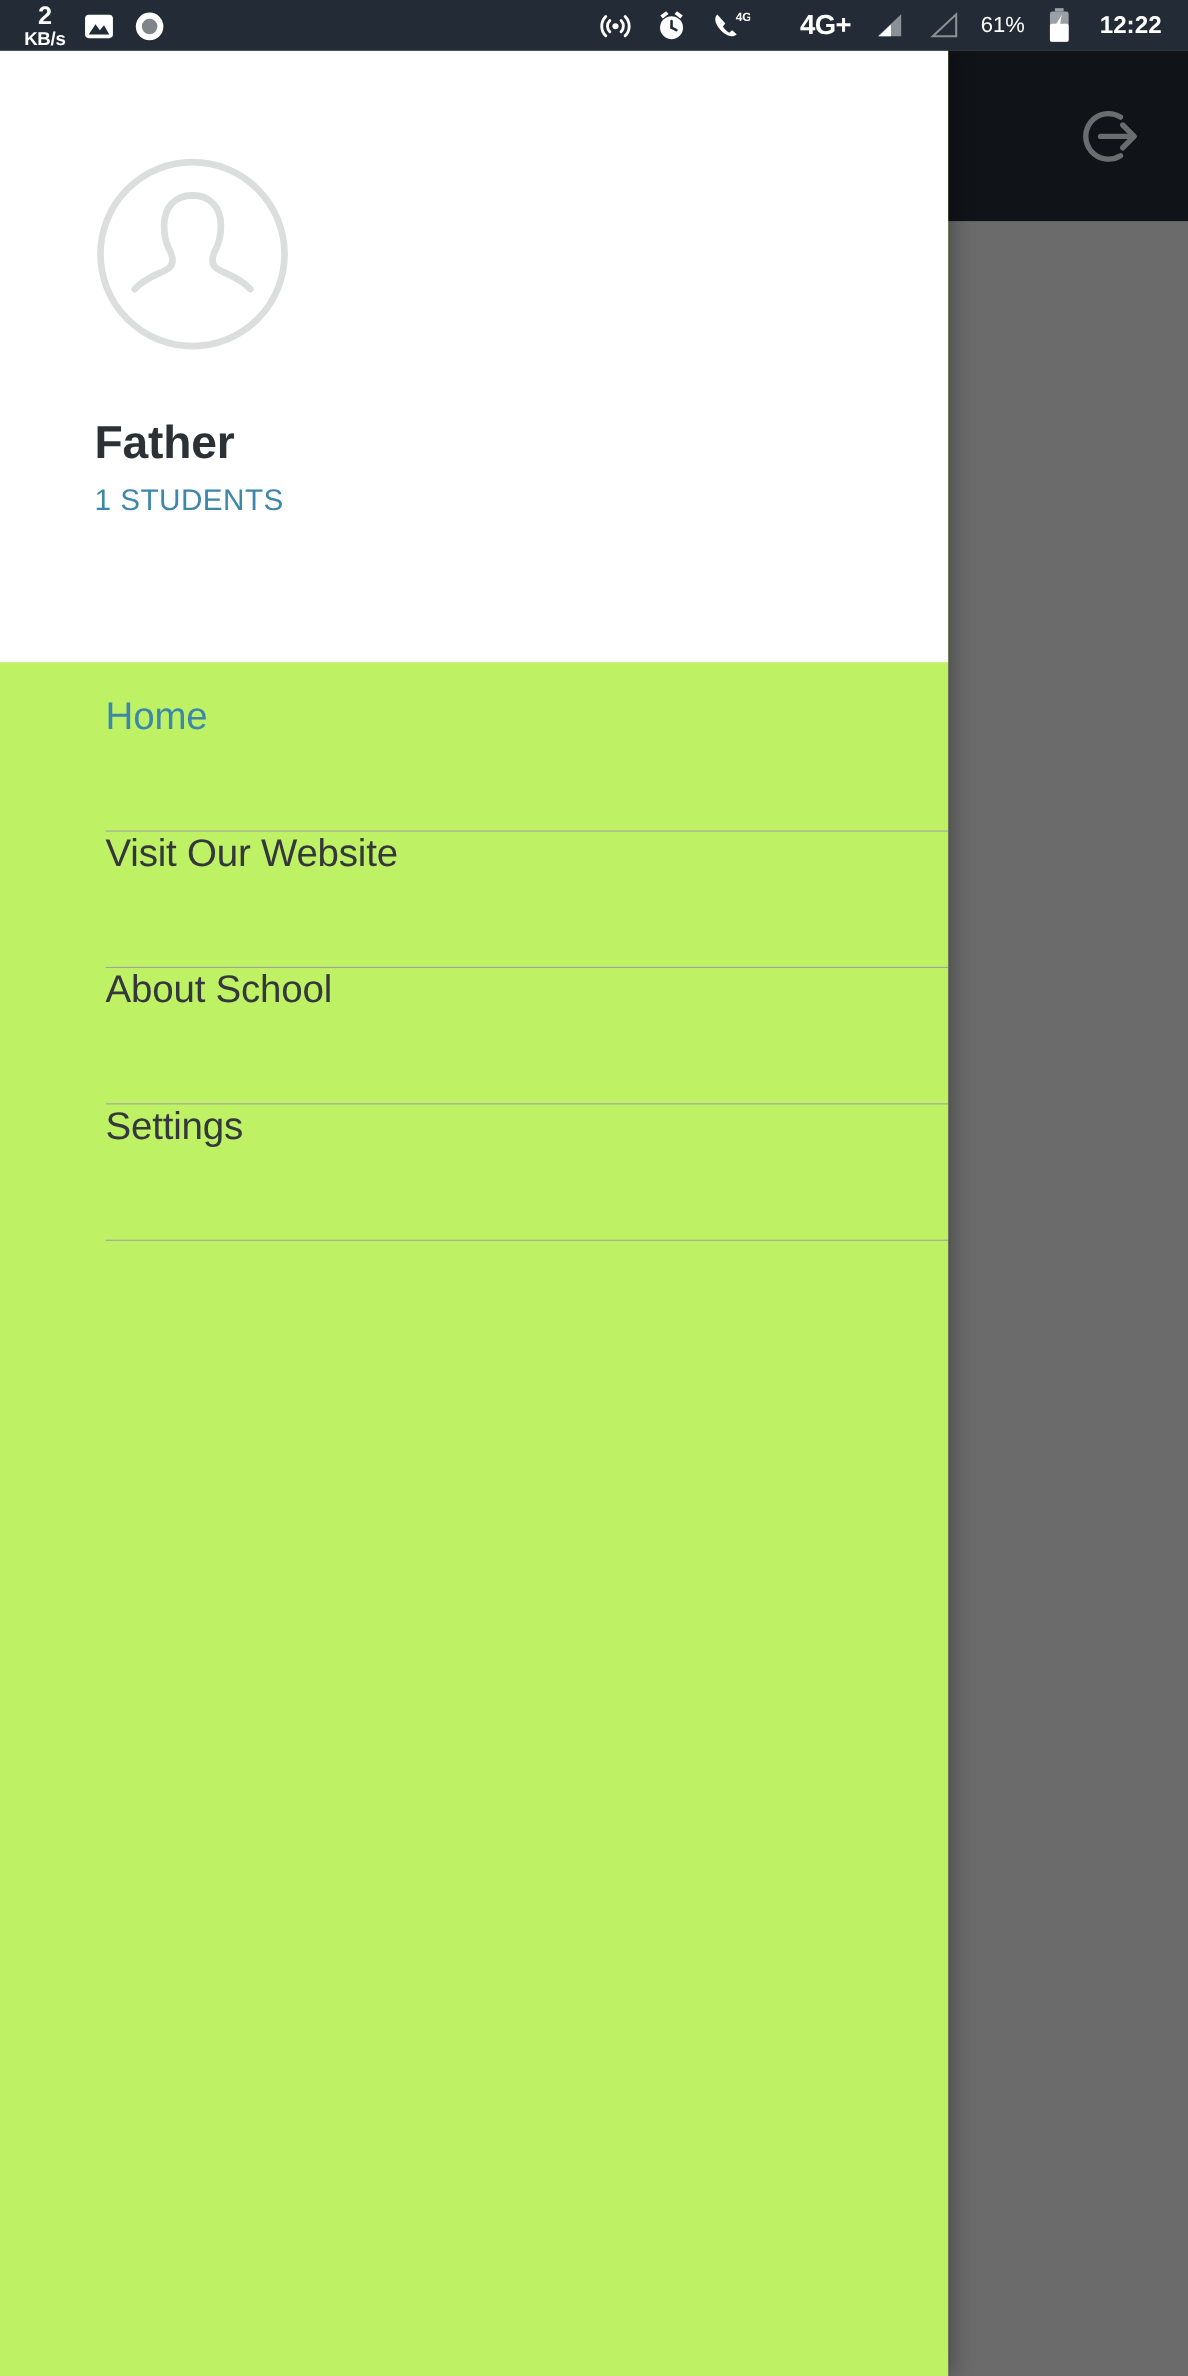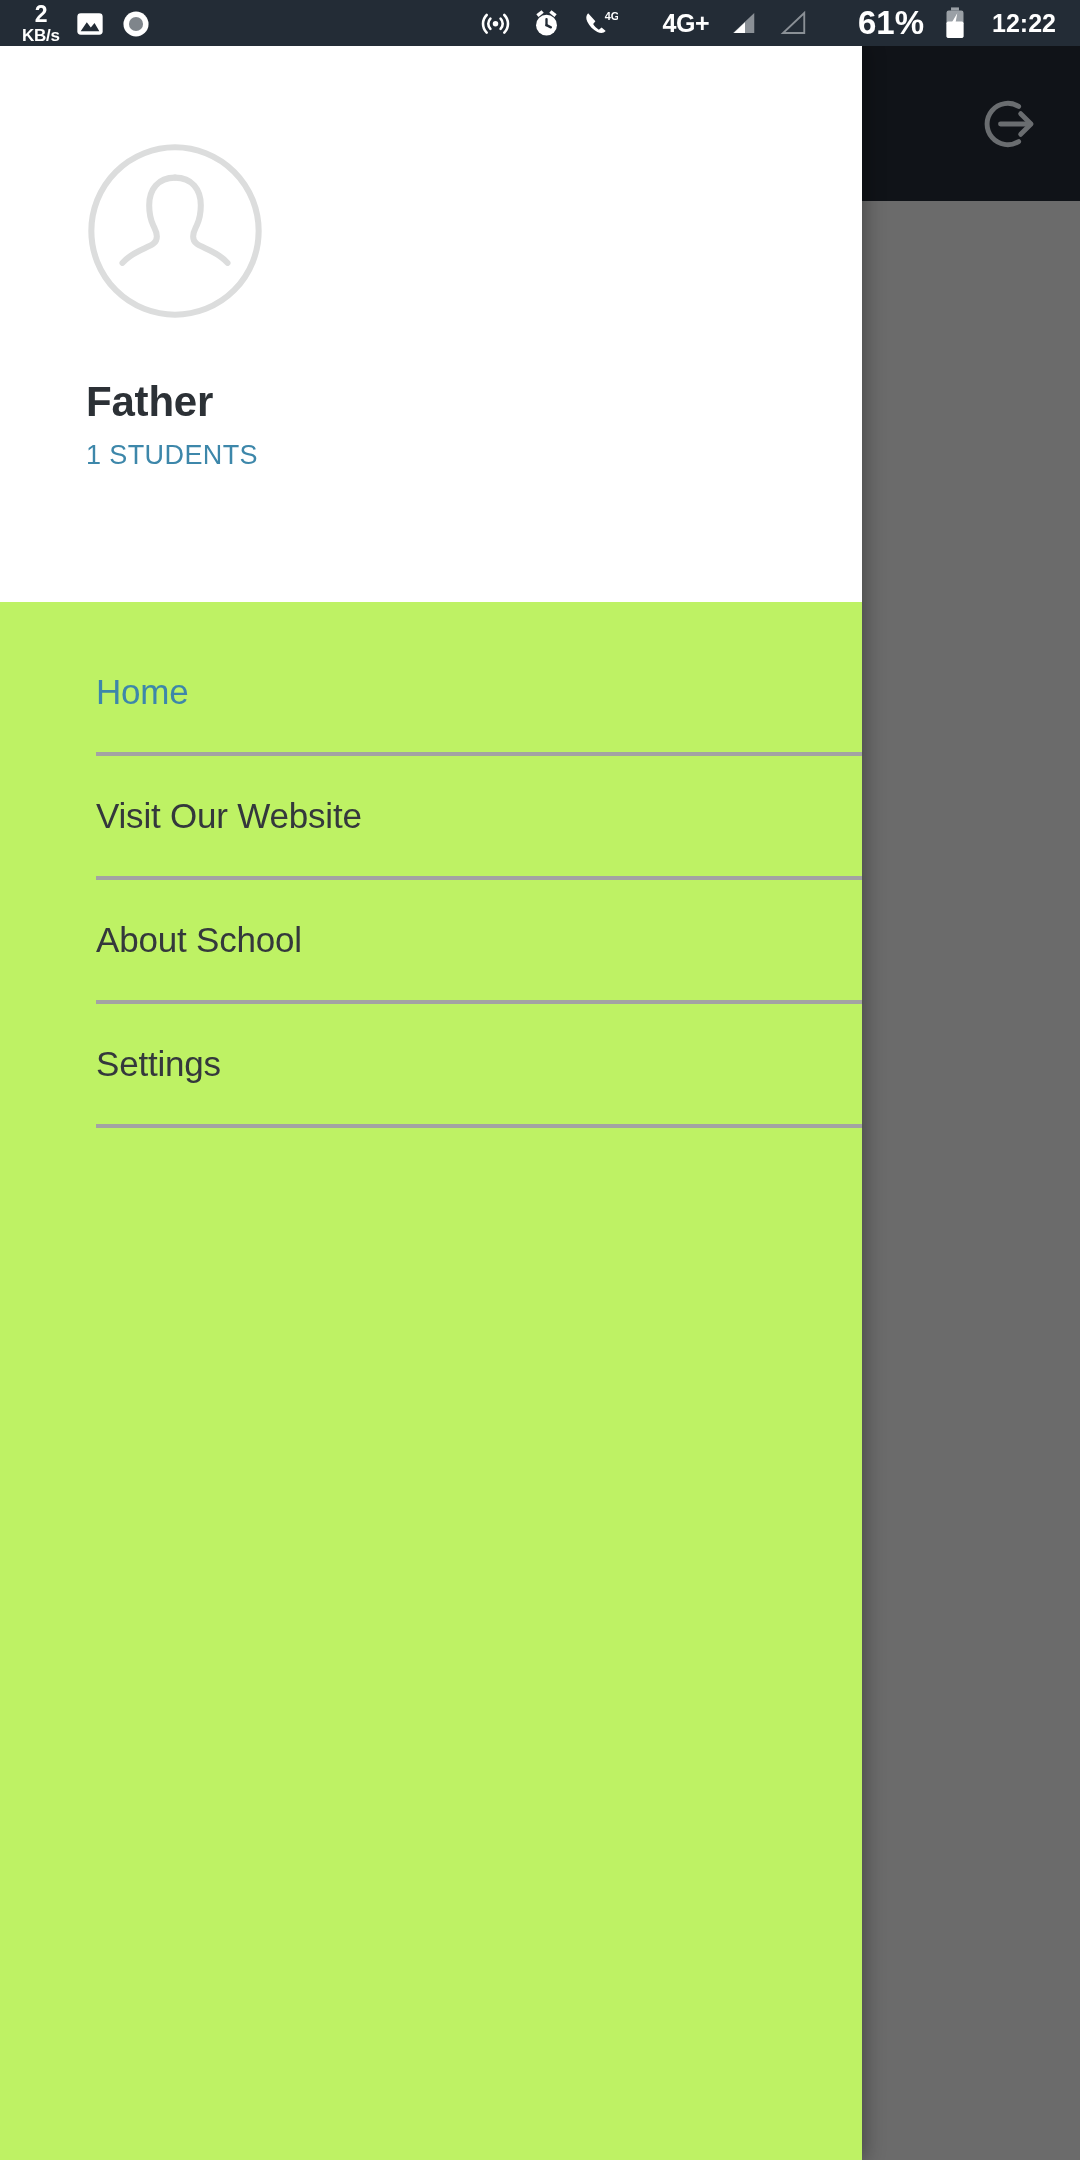--- a/index.html
+++ b/index.html
@@ -16,22 +16,22 @@
     position:absolute; top:0; left:0; width:1080px; height:46px;
     background:#232c36; color:#ffffff;
     display:flex; align-items:center; z-index:60;
   }
   .sb-left{ display:flex; align-items:flex-end; gap:14px; padding-left:22px; }
   .netspeed{ display:flex; flex-direction:column; align-items:center; line-height:1; }
   .netspeed .num{ font-size:23px; font-weight:600; letter-spacing:-0.5px; }
   .netspeed .unit{ font-size:17px; font-weight:700; letter-spacing:-0.3px; margin-top:1px;}
   .sb-right{ margin-left:auto; display:flex; align-items:center; gap:18px; padding-right:24px; }
   .sb-right .txt{ font-size:25px; font-weight:600; letter-spacing:-0.5px;margin-left:27px; }
-  .clock{ font-size:25px; font-weight:600; letter-spacing:0px; margin-left:6px;}
-  .batt-pct{ font-size:33px; font-weight:700;margin-left:31px; }
+  .clock{ font-size:22px; font-weight:600; letter-spacing:0px; margin-left:6px;}
+  .batt-pct{ font-size:20px; font-weight:400; }
   .ico{ display:inline-flex; align-items:center; justify-content:center; }
 
   
   .app-behind{
     position:absolute; top:46px; left:0; width:1080px; height:2114px;
     background:#6b6b6b; z-index:10;
   }
   .app-toolbar{
     position:absolute; top:0; left:0; width:1080px; height:155px;
     background:#101318;
@@ -71,22 +71,22 @@
     margin-top:58px; font-size:42px; font-weight:700; color:#2c3136;
     letter-spacing:-0.2px;
   }
   .profile-sub{
     margin-top:14px; font-size:27px; font-weight:400; color:#3d87aa;
     letter-spacing:0.4px;
   }
   .drawer-menu{ padding-top:30px; }
   .menu-item{
     height:124px; margin:0 0 0 96px; 
-    display:flex; align-items:center;
-    border-bottom:4px solid #a3a3a3;
+    display:flex; align-items:flex-start;
+    border-bottom:1px solid #a3a3a3;
   }
   .menu-item .label{ font-size:35px; color:#34383c; letter-spacing:-0.2px; }
   .menu-item.active .label{ color:#3d87aa; }
 </style>
 </head>
 <body>
 
 <div id="screen">
 
   <div class="app-behind">

